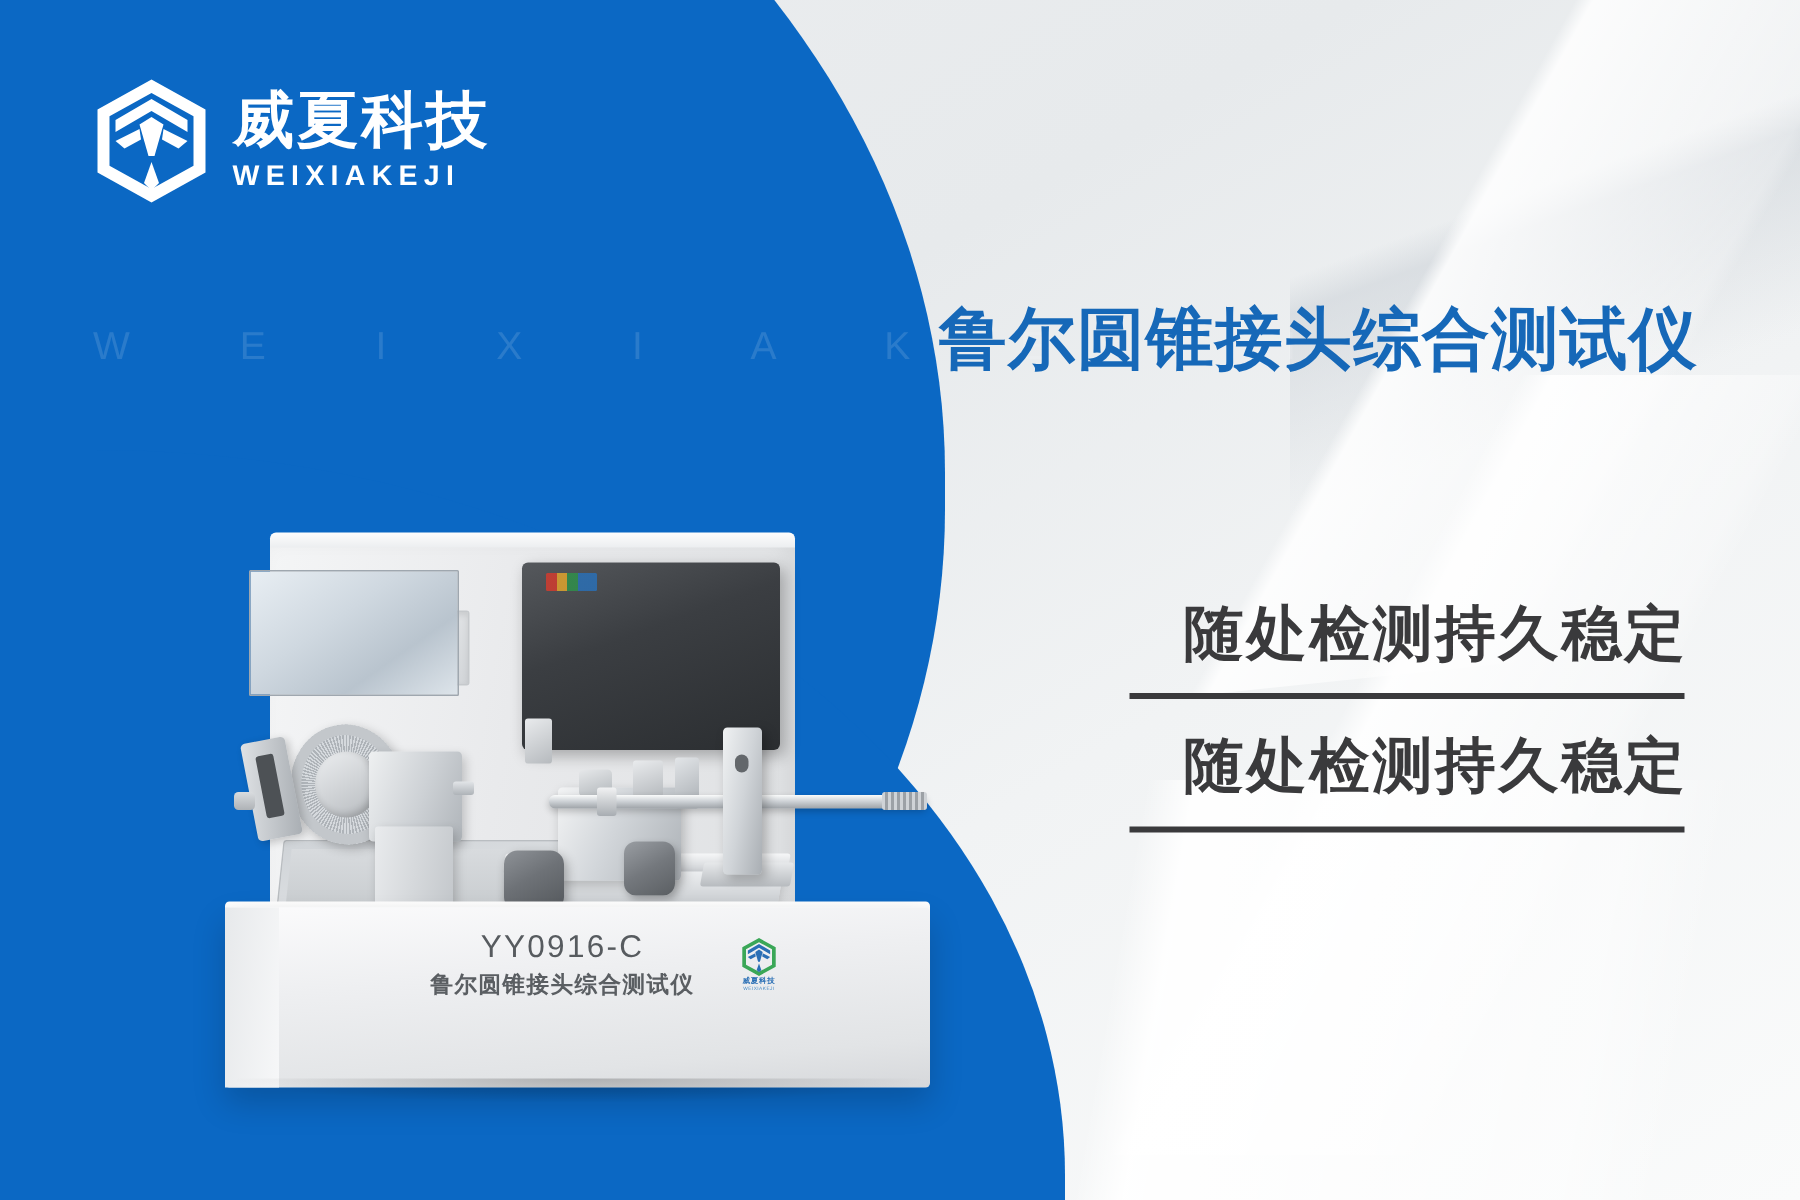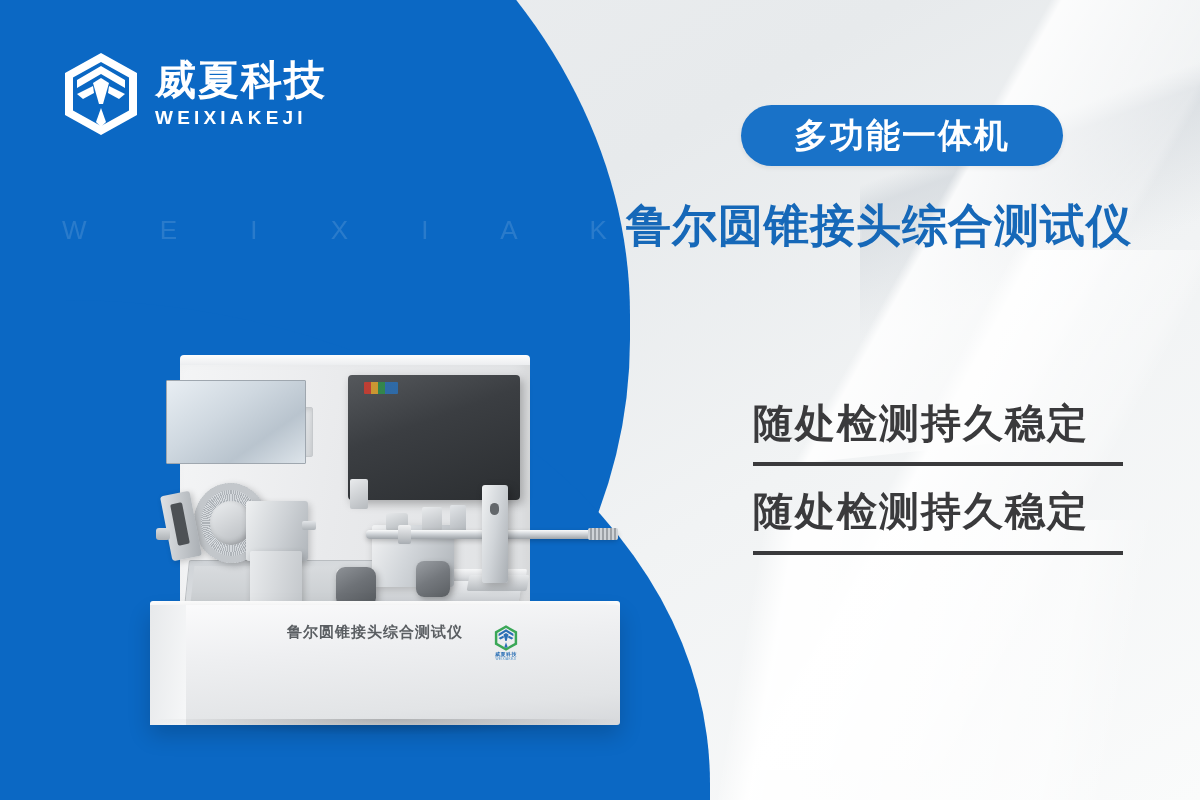--- a/index.html
+++ b/index.html
@@ -92,21 +92,21 @@
     white-space:nowrap;
   }
 
   .headline{
     position:absolute;left:626px;top:196px;width:560px;
     color:#1668b8;font-size:45px;font-weight:700;letter-spacing:1px;
     white-space:nowrap;
   }
 
   .features{position:absolute;left:753px;top:400px;width:372px;}
-  .feature{position:relative;}
+  .feature{position:relative;text-align:right;}
   .feature-text{
     color:#3a3a3c;font-size:40px;font-weight:700;letter-spacing:2px;
     white-space:nowrap;line-height:1.16;
   }
   .feature-rule{
     height:4px;background:#3a3a3c;width:370px;margin:16px 0 22px 0;
   }
 
   
   .machine{position:absolute;left:150px;top:355px;width:520px;height:410px;}
@@ -359,23 +359,20 @@
         <path fill="#ffffff" d="M62 42 L46 34 L45 41 L56 47 Z"></path>
         <path fill="#ffffff" d="M38 56 L43 70 L38 75 L33 70 Z"></path>
       </svg>
     </span>
     <span class="brand-text">
       <span class="brand-cn">威夏科技</span>
       <span class="brand-en">WEIXIAKEJI</span>
     </span>
   </div>
 
-  <div class="pill">
-    <span class="pill-label">多功能一体机</span>
-  </div>
 
   <div class="headline">鲁尔圆锥接头综合测试仪</div>
 
   <div class="features">
     <div class="feature">
       <div class="feature-text">随处检测持久稳定</div>
       <div class="feature-rule"></div>
     </div>
     <div class="feature">
       <div class="feature-text">随处检测持久稳定</div>
@@ -428,20 +425,21 @@
     <div class="shaft-tip"></div>
     <div class="brk-up"></div>
     <div class="brk-up-hole"></div>
 
     <div class="mch-base-top"></div>
     <div class="mch-base"></div>
     <div class="mch-base-left"></div>
     <div class="mch-base-shadow"></div>
 
     <div class="mch-label">
+      <div class="mch-model">YY0916-C</div>
       <div class="mch-desc">鲁尔圆锥接头综合测试仪</div>
     </div>
 
     <div class="mch-minilogo">
       <span>
         <svg width="26" height="26" viewBox="0 0 76 84" aria-hidden="true">
           <path fill="#3aa757" d="M38 1 L74 21 L74 63 L38 83 L2 63 L2 21 Z
                                   M38 10 L10 25.5 L10 58.5 L38 74 L66 58.5 L66 25.5 Z"></path>
           <path fill="#2a6fb5" d="M38 14 L62 28 L62 36 L38 22 L14 36 L14 28 Z"></path>
           <path fill="#2a6fb5" d="M38 26 L46 31 L40 52 L36 52 L30 31 Z"></path>

